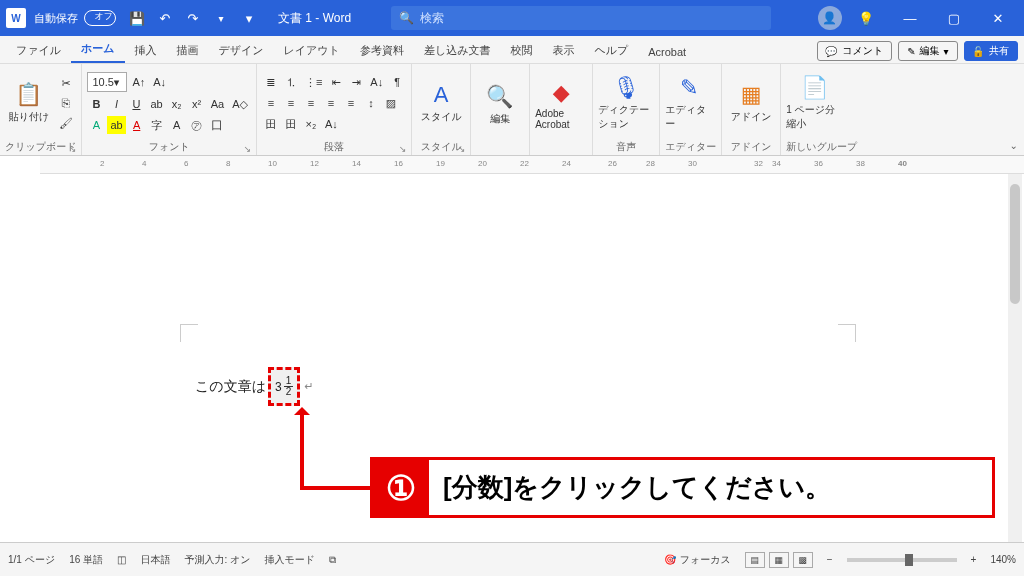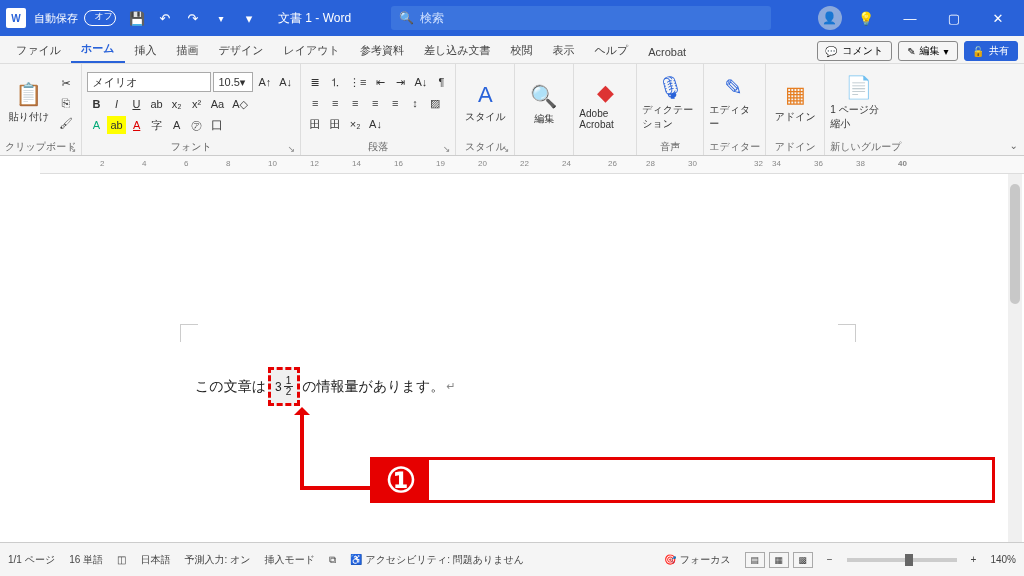--- a/index.html
+++ b/index.html
@@ -135,23 +135,20 @@
           <div class="small-btn">🖌</div>
         </div>
       </div>
       <div class="group-label"><span>クリップボード</span><span class="launcher">↘</span></div>
     </div>
 
     <div class="group">
       <div class="group-body">
         <div class="col" style="gap:3px">
           <div class="row">
-            <div class="dropdown-combo" style="width:124px">
-                <span>メイリオ</span>
-              </div>
             <div class="dropdown-combo" style="width:40px"><span>10.5</span> ▾</div>
             <div class="small-btn">A↑</div>
             <div class="small-btn">A↓</div>
           </div>
           <div class="row">
             <div class="small-btn">
                 <b>B</b>
               </div>
             <div class="small-btn">
                 <i>I</i>
@@ -316,43 +313,42 @@
       <div class="corner tr" style="left:758px;top:140px"></div>
       <div class="text-line">
         <span>この文章は</span>
         <span class="fraction-box">
           <span style="font-size:12px">3</span>
           <span class="frac">
             <span class="n">1</span>
             <span>2</span>
           </span>
         </span>
-        <span>の情報量があります。</span>
         <span class="cursor-mark">↵</span>
       </div>
       <div class="arrow-line"></div>
       <div class="arrow-h"></div>
       <div class="callout">
         <div class="num">①</div>
+        <div class="txt">[分数]をクリックしてください。</div>
       </div>
     </div>
     <div class="vscroll">
         <div class="thumb"></div>
       </div>
   </div>
 
   <div class="statusbar">
     <span>1/1 ページ</span>
     <span>16 単語</span>
     <span>◫</span>
     <span>日本語</span>
     <span>予測入力: オン</span>
     <span>挿入モード</span>
     <span>⧉</span>
-    <span><span>♿</span> <span>アクセシビリティ: 問題ありません</span></span>
     <span class="sep"></span>
     <span>🎯 <span>フォーカス</span></span>
     <div class="view-btns">
       <div class="view-btn">▤</div>
       <div class="view-btn">▦</div>
       <div class="view-btn">▩</div>
     </div>
     <span>−</span>
     <div class="zoom-slider">
         <div class="zthumb"></div>

